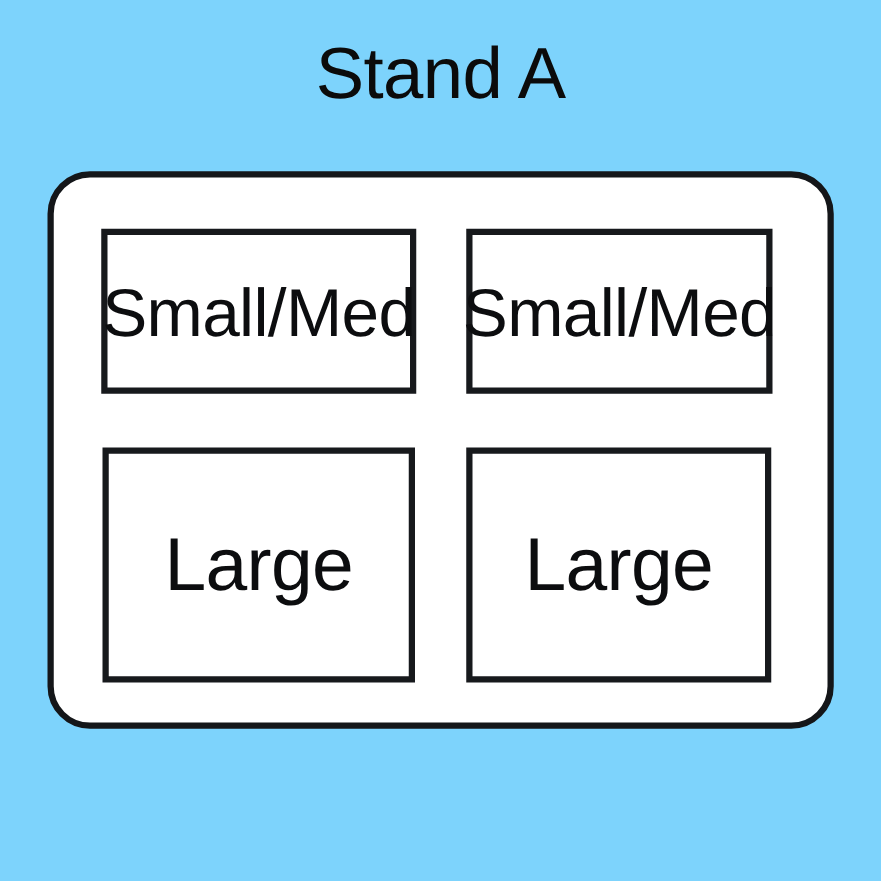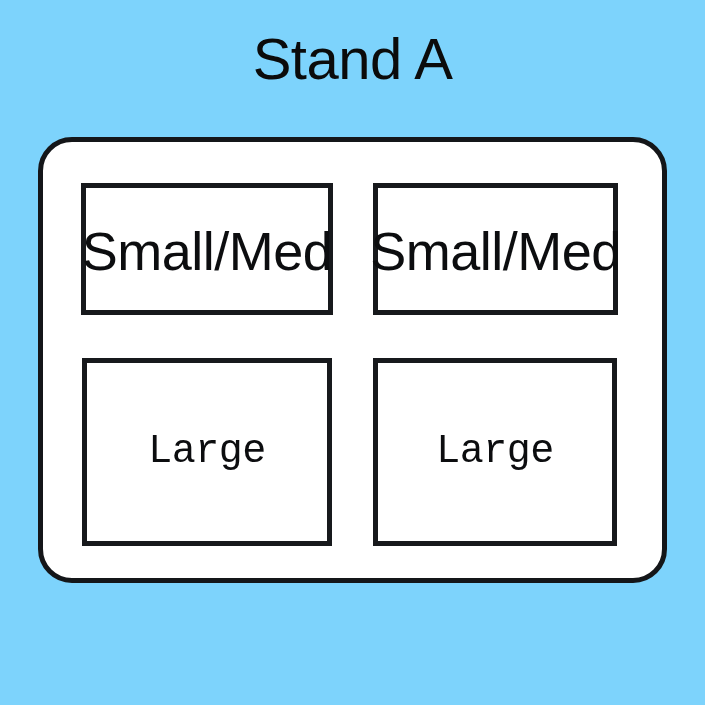--- a/index.html
+++ b/index.html
@@ -82,23 +82,22 @@
   }
   .slot-top-left  { left: 81px;  width: 252px; }
   .slot-top-right { left: 373px; width: 245px; }
 
   
   .slot-bottom {
     top: 358px;
     height: 188px;
   }
   .slot-bottom .slot-label {
-    font-size: 40px;
+    font-size: 60px;
     line-height: 48px;
-    font-family: Liberation Mono, monospace;
   }
   .slot-bottom-left  { left: 82px;  width: 250px; }
   .slot-bottom-right { left: 373px; width: 244px; }
 </style>
 </head>
 <body>
 
 <div id="canvas">
 
   <div class="diagram-title">Stand A</div>

